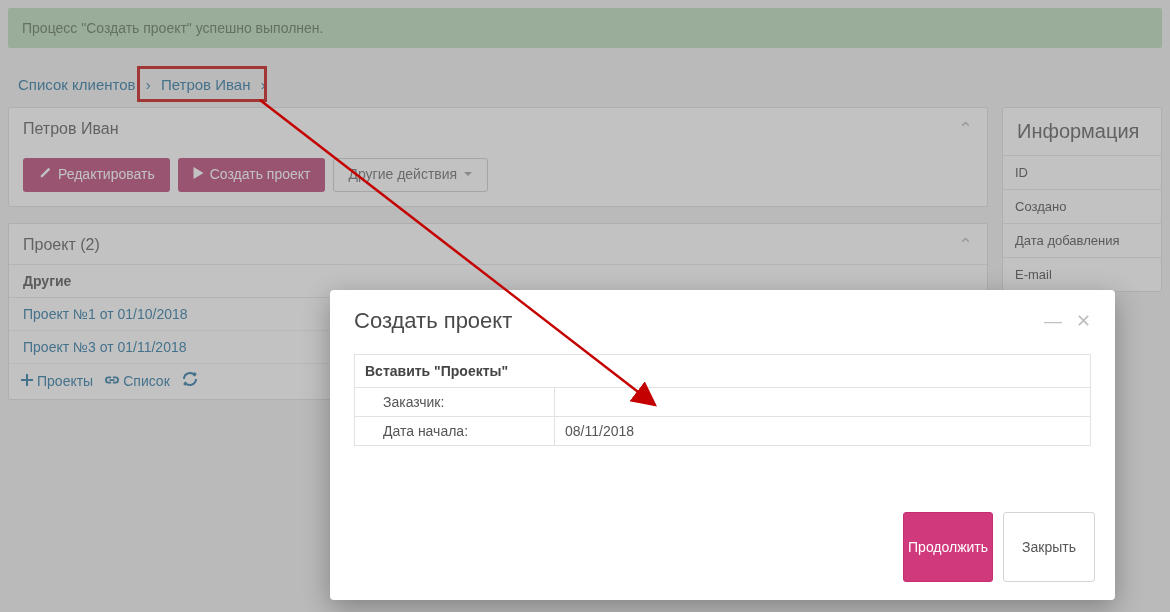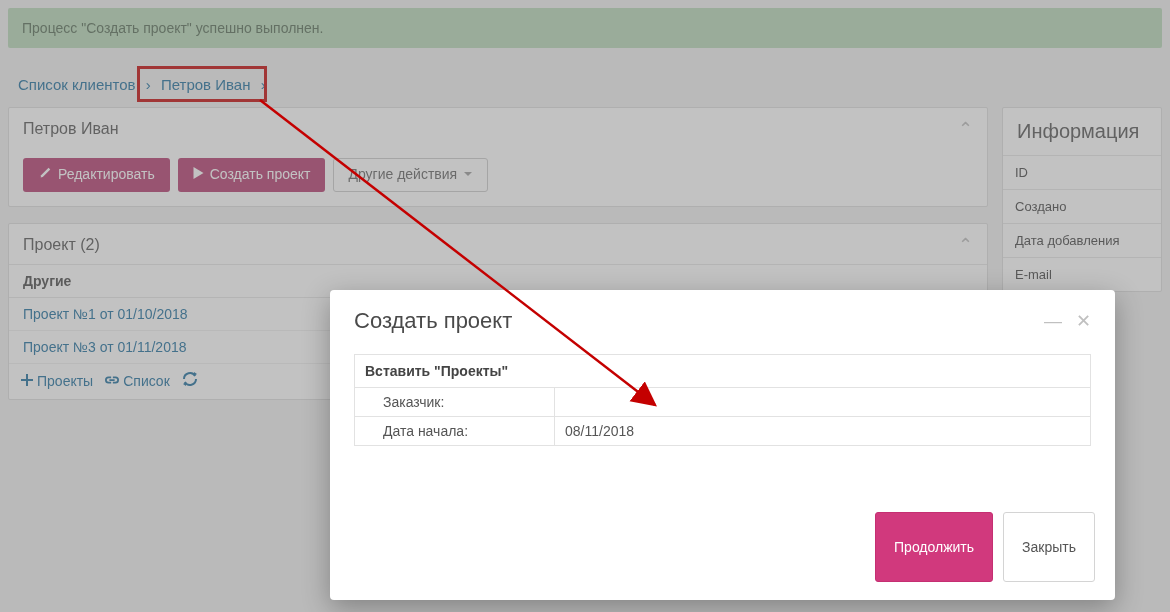--- a/index.html
+++ b/index.html
@@ -137,21 +137,21 @@
   }
   .form-table td {
     padding:6px 10px; border:1px solid #e2e2e2;
     color:#555;
   }
   .form-table td.label-cell { width:200px; padding-left:28px; }
   .modal-footer {
     display:flex; justify-content:flex-end; gap:10px;
     padding: 12px 20px 18px;
   }
-  .btn-md-primary { background:#d1397d; color:#fff; border:1px solid #c52f72; padding:9px 18px; border-radius:3px; cursor:pointer; font-size:14px;}
+  .btn-md-primary { background:#d1397d; color:#fff; border:1px solid #c52f72; padding:9px 4px; border-radius:3px; cursor:pointer; font-size:14px;}
   .btn-md-default { background:#fff; color:#555; border:1px solid #d4d4d4; padding:26px 18px; border-radius:3px; cursor:pointer; font-size:14px;}
 
   .icon { display:inline-block; }
 
   .arrow-svg {
     position:absolute;
     left: 255px;
     top: 95px;
     width: 420px;
     height: 330px;

